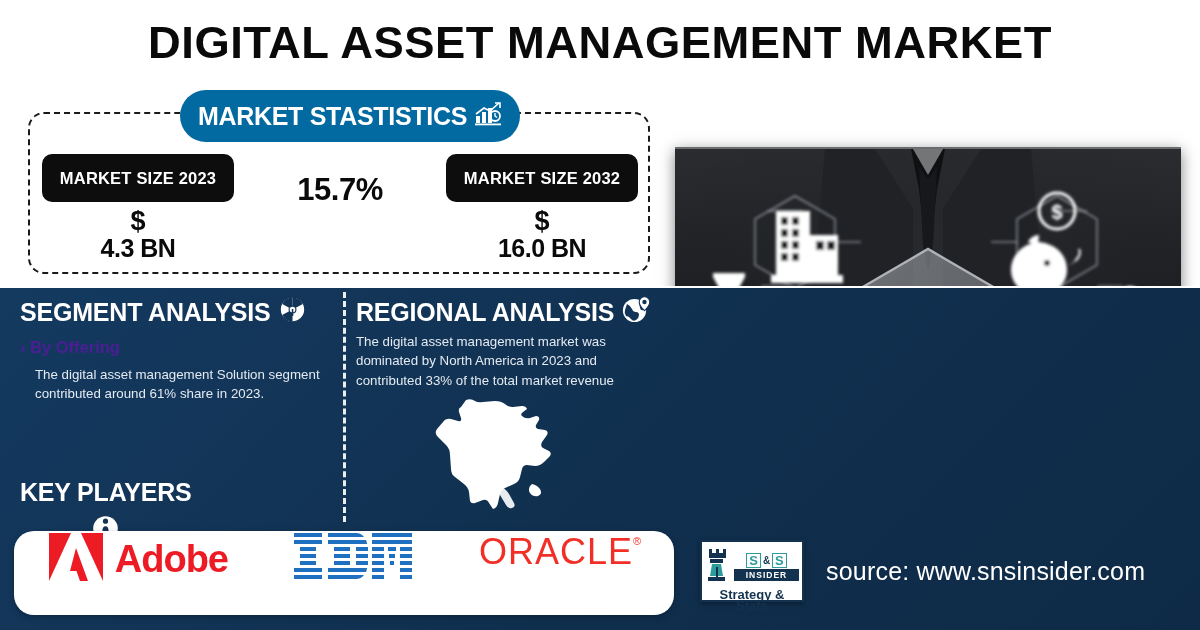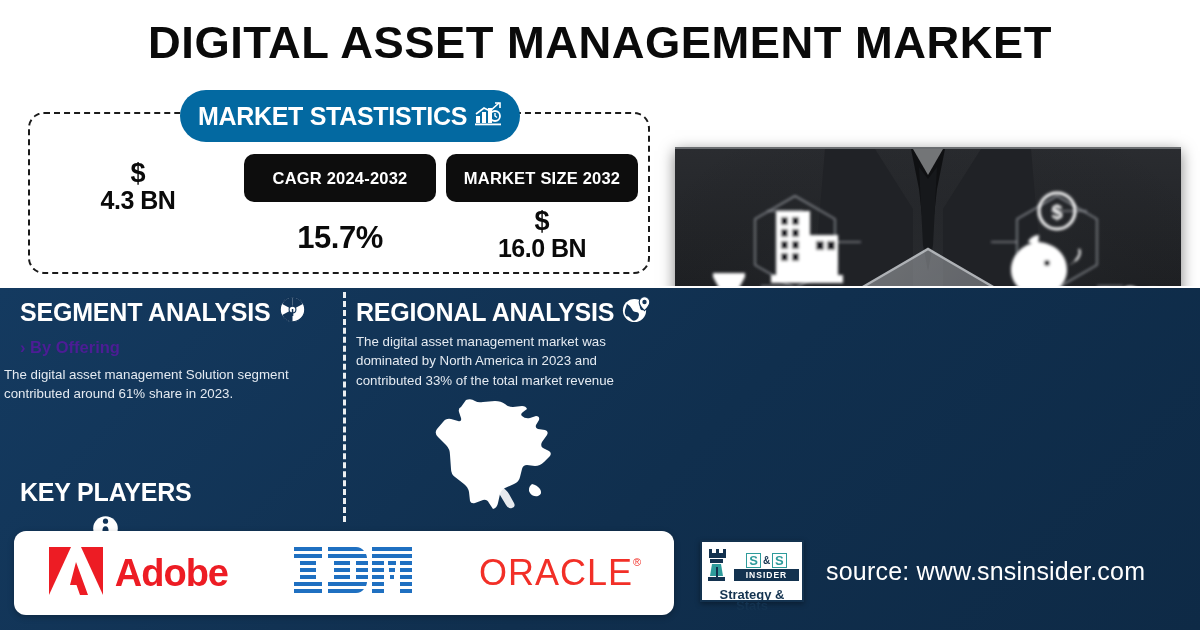--- a/index.html
+++ b/index.html
@@ -127,33 +127,33 @@
     font-weight: 700;
   }
   #seg-sub { left: 20px; top: 338px; }
   .body-txt {
     position: absolute;
     color: #e4eaf1;
     font-size: 13.3px;
     line-height: 1.45;
     font-weight: 400;
   }
-  #seg-body { left: 4px; top: 365px; width: 305px; }
+  #seg-body { left: 35px; top: 365px; width: 305px; }
   #reg-body { left: 356px; top: 332px; width: 275px; }
 
   .na-map { position: absolute; left: 432px; top: 390px; }
 
   
   .logo-bar {
     position: absolute;
     left: 14px; top: 531px;
     width: 660px; height: 84px;
     background: #ffffff;
-    border-radius: 12px;
-    display: flex; align-items: center; justify-content: space-around;
+    border-radius: 20px;
+    display: flex; align-items: flex-start; justify-content: space-around;
     box-shadow: 0 2px 6px rgba(0,0,0,.25);
   }
   .adobe-logo { display: flex; align-items: center; gap: 10px; }
   .adobe-word { color: #ed1c24; font-size: 38px; font-weight: 700; letter-spacing: -1px; }
   .ibm-logo { display: block; }
   .oracle-logo { display: flex; align-items: flex-start; }
   .oracle-word { color: #f22f27; font-size: 36px; font-weight: 400; letter-spacing: 1px; }
   .oracle-r { color: #f22f27; font-size: 11px; margin-top: 4px; }
 
   
@@ -218,27 +218,27 @@
         <path d="M21 1 L26 1 L26 6" stroke="#fff" stroke-width="1.6" fill="none"></path>
         <circle cx="21" cy="14" r="5" fill="none" stroke="#fff" stroke-width="1.8"></circle>
         <path d="M21 11 L21 14 L23 15.5" stroke="#fff" stroke-width="1.4" fill="none"></path>
         <rect x="1" y="21.5" width="26" height="1.8" fill="#fff"></rect>
       </svg>
     </span>
   </div>
 
   <div class="stat-cols">
     <div class="stat-col">
+      <div class="stat-pill">MARKET SIZE 2023</div>
       <div class="stat-val">
         <span class="cur">$</span>
         <span class="num">4.3 BN</span>
       </div>
     </div>
     <div class="stat-col">
-      <div class="stat-pill">CAGR 2024-2032</div>
       <div class="stat-val single">
         <span class="num">15.7%</span>
       </div>
     </div>
     <div class="stat-col">
       <div class="stat-pill">MARKET SIZE 2032</div>
       <div class="stat-val">
         <span class="cur">$</span>
         <span class="num">16.0 BN</span>
       </div>

